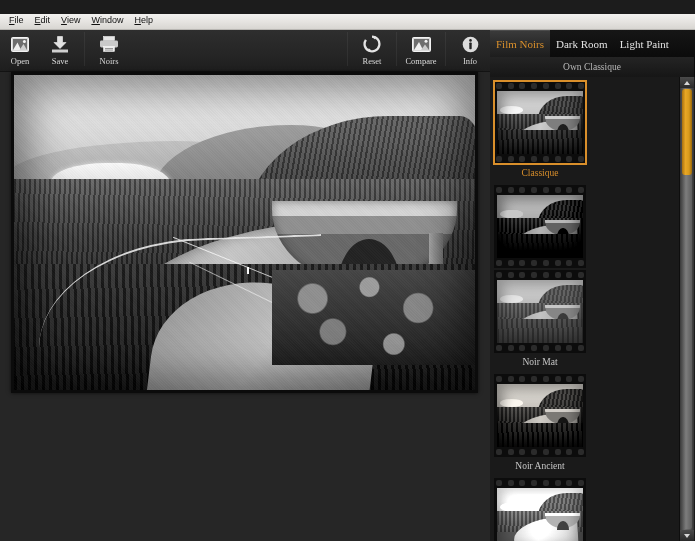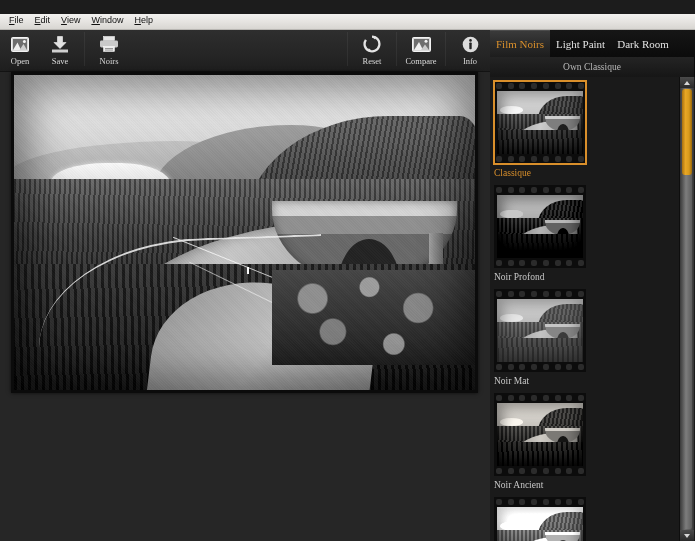--- a/index.html
+++ b/index.html
@@ -232,21 +232,21 @@
     height: 63px;
     margin: 0 3px;
     overflow: hidden;
     background: #555;
   }
   .preset-cell.selected .filmstrip {
     outline: 2px solid #d98f2b;
     outline-offset: -1px;
   }
   .preset-name {
-    text-align: left;
+    text-align: center;
     font-family: "Liberation Serif", serif;
     font-size: 9.5px;
     color: #c7c7c7;
     padding: 4px 0 5px 0;
     white-space: nowrap;
     overflow: hidden;
   }
   .preset-cell.selected .preset-name { color: #d98f2b; }
 
   
@@ -572,22 +572,22 @@
       <div class="person"></div>
       <div class="vign"></div>
       <div class="grain"></div>
     </div>
   </div>
 
   <div class="rpanel">
 
     <div class="tabs-main">
       <div class="tab-m active">Film Noirs</div>
+      <div class="tab-m">Dark Room</div>
       <div class="tab-m">Light Paint</div>
-      <div class="tab-m">Dark Room</div>
     </div>
 
     <div class="tabs-sub">
       <div class="tab-s">Own Classique</div>
     </div>
 
     <div class="preset-scroll">
 
       <div class="preset-grid">
 
@@ -659,21 +659,20 @@
               <i class="hole"></i>
                 <i class="hole"></i>
                 <i class="hole"></i>
                 <i class="hole"></i>
                 <i class="hole"></i>
                 <i class="hole"></i>
                 <i class="hole"></i>
                 <i class="hole"></i>
             </div>
           </div>
-          <div class="preset-name">Noir Profond</div>
         </div>
 
         <div class="preset-cell">
           <div class="filmstrip">
             <div class="sprockets">
               <i class="hole"></i>
                 <i class="hole"></i>
                 <i class="hole"></i>
                 <i class="hole"></i>
                 <i class="hole"></i>

